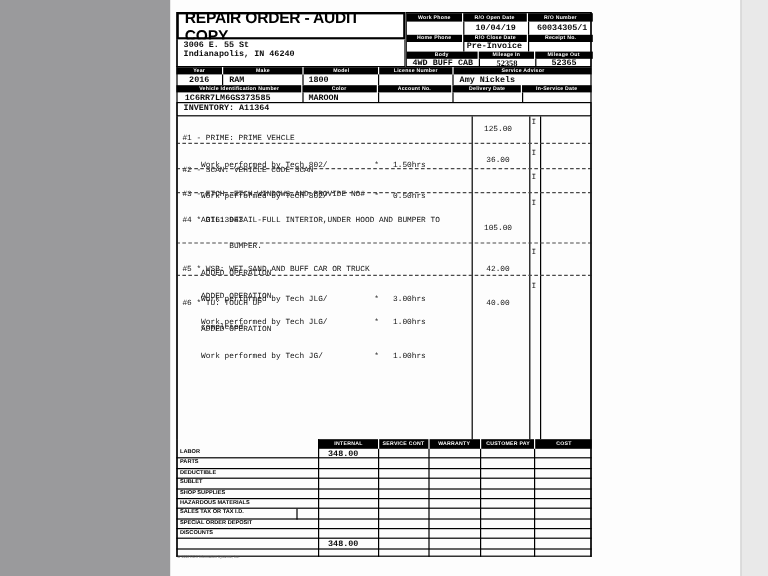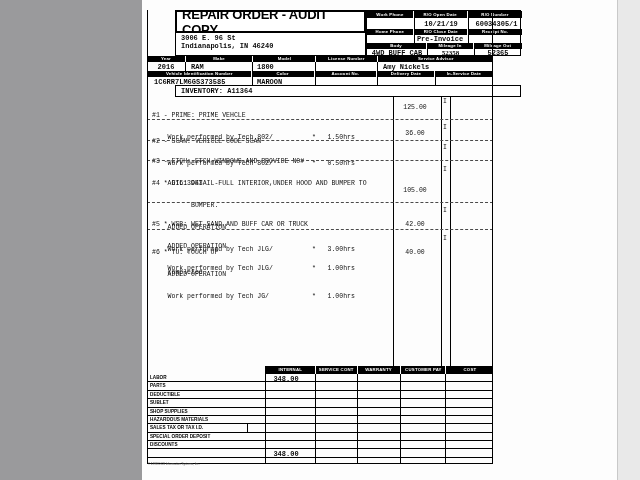--- a/index.html
+++ b/index.html
@@ -1,21 +1,21 @@
 <!DOCTYPE html>
 <html><head>
 <meta charset="utf-8">
 <style>
   html,body{margin:0;padding:0;background:#777;}
   #screen{position:relative;width:640px;height:480px;background:#e9e9e9;overflow:hidden;
           font-family:"Liberation Sans",sans-serif;}
   .abs{position:absolute;box-sizing:border-box;}
   #leftband{left:0;top:0;width:142px;height:480px;background:#9a9a9c;}
   #page{left:142px;top:0;width:476px;height:480px;background:#fdfdfd;border-right:1px solid #c9c9c9;}
-  .box{border:1px solid #000;background:#fff;margin-left:28px;}
+  .box{border:1px solid #000;background:#fff;}
   .vline{width:1px;background:#000;}
   .dash{height:0;border-top:1px dashed #4a4a4a;}
   .bar{background:#000;color:#fff;display:flex;align-items:center;justify-content:center;overflow:hidden;}
   .bar span{font-size:6px;font-weight:600;letter-spacing:.3px;transform:scale(.72);transform-origin:center;white-space:nowrap;color:#fff;}
   .val{font-family:"Liberation Mono","DejaVu Sans Mono",monospace;font-size:7px;font-weight:600;color:#0a0a0a;white-space:pre;}
   .mono{font-family:"Liberation Mono","DejaVu Sans Mono",monospace;font-size:6.5px;color:#111;white-space:pre;}
   .item{line-height:7.4px;}
   .item div{white-space:pre;}
   .amt{width:44px;text-align:center;padding-right:2px;}
   .ctr{display:flex;align-items:center;justify-content:center;}
@@ -26,38 +26,38 @@
 </style>
 </head>
 <body>
 
 <div id="screen">
   <div class="abs" id="leftband"></div>
   <div class="abs" id="page"></div>
 
   <div class="abs box" id="title" style="left:147px;top:10px;width:191px;height:23px;border-width:2px;">REPAIR ORDER - AUDIT COPY</div>
   <div class="abs box" style="left:147px;top:33px;width:191px;height:23px;border-top:none;padding:1px 0 0 5px;">
-    <div class="val">3006 E. 96 St</div>
+    <div class="val">3006 E. 55 St</div>
     <div class="val">Indianapolis, IN 46240</div>
   </div>
 
   <div class="abs box" style="left:338px;top:10px;width:155px;height:46px;">
 
     <div class="abs bar" style="left:0;top:0;width:46px;height:7px;">
         <span>Work Phone</span>
       </div>
     <div class="abs bar" style="left:47px;top:0;width:53px;height:7px;">
         <span>R/O Open Date</span>
       </div>
     <div class="abs bar" style="left:101px;top:0;width:54px;height:7px;">
         <span>R/O Number</span>
       </div>
 
     <div class="abs val ctr" style="left:0;top:7px;width:47px;height:11px;"></div>
-    <div class="abs val ctr" style="left:47px;top:7px;width:54px;height:11px;">10/21/19</div>
+    <div class="abs val ctr" style="left:47px;top:7px;width:54px;height:11px;">10/04/19</div>
     <div class="abs val ctr" style="left:101px;top:7px;width:57px;height:11px;">60034305/1</div>
     <div class="abs vline" style="left:47px;top:7px;height:11px;"></div>
     <div class="abs vline" style="left:101px;top:7px;height:11px;"></div>
 
     <div class="abs bar" style="left:0;top:18px;width:46px;height:6px;">
         <span>Home Phone</span>
       </div>
     <div class="abs bar" style="left:47px;top:18px;width:53px;height:6px;">
         <span>R/O Close Date</span>
       </div>

